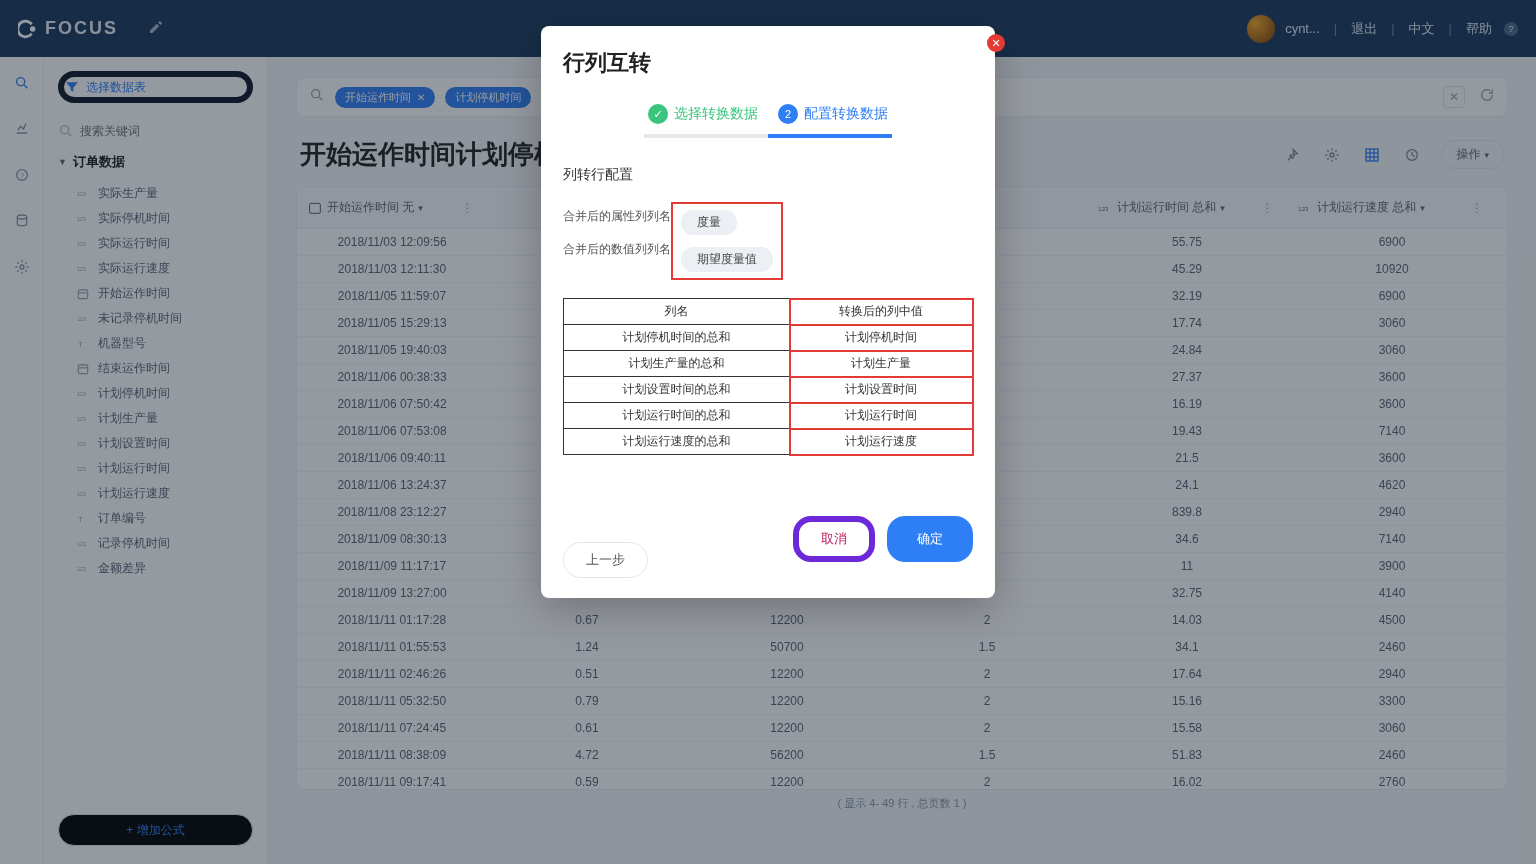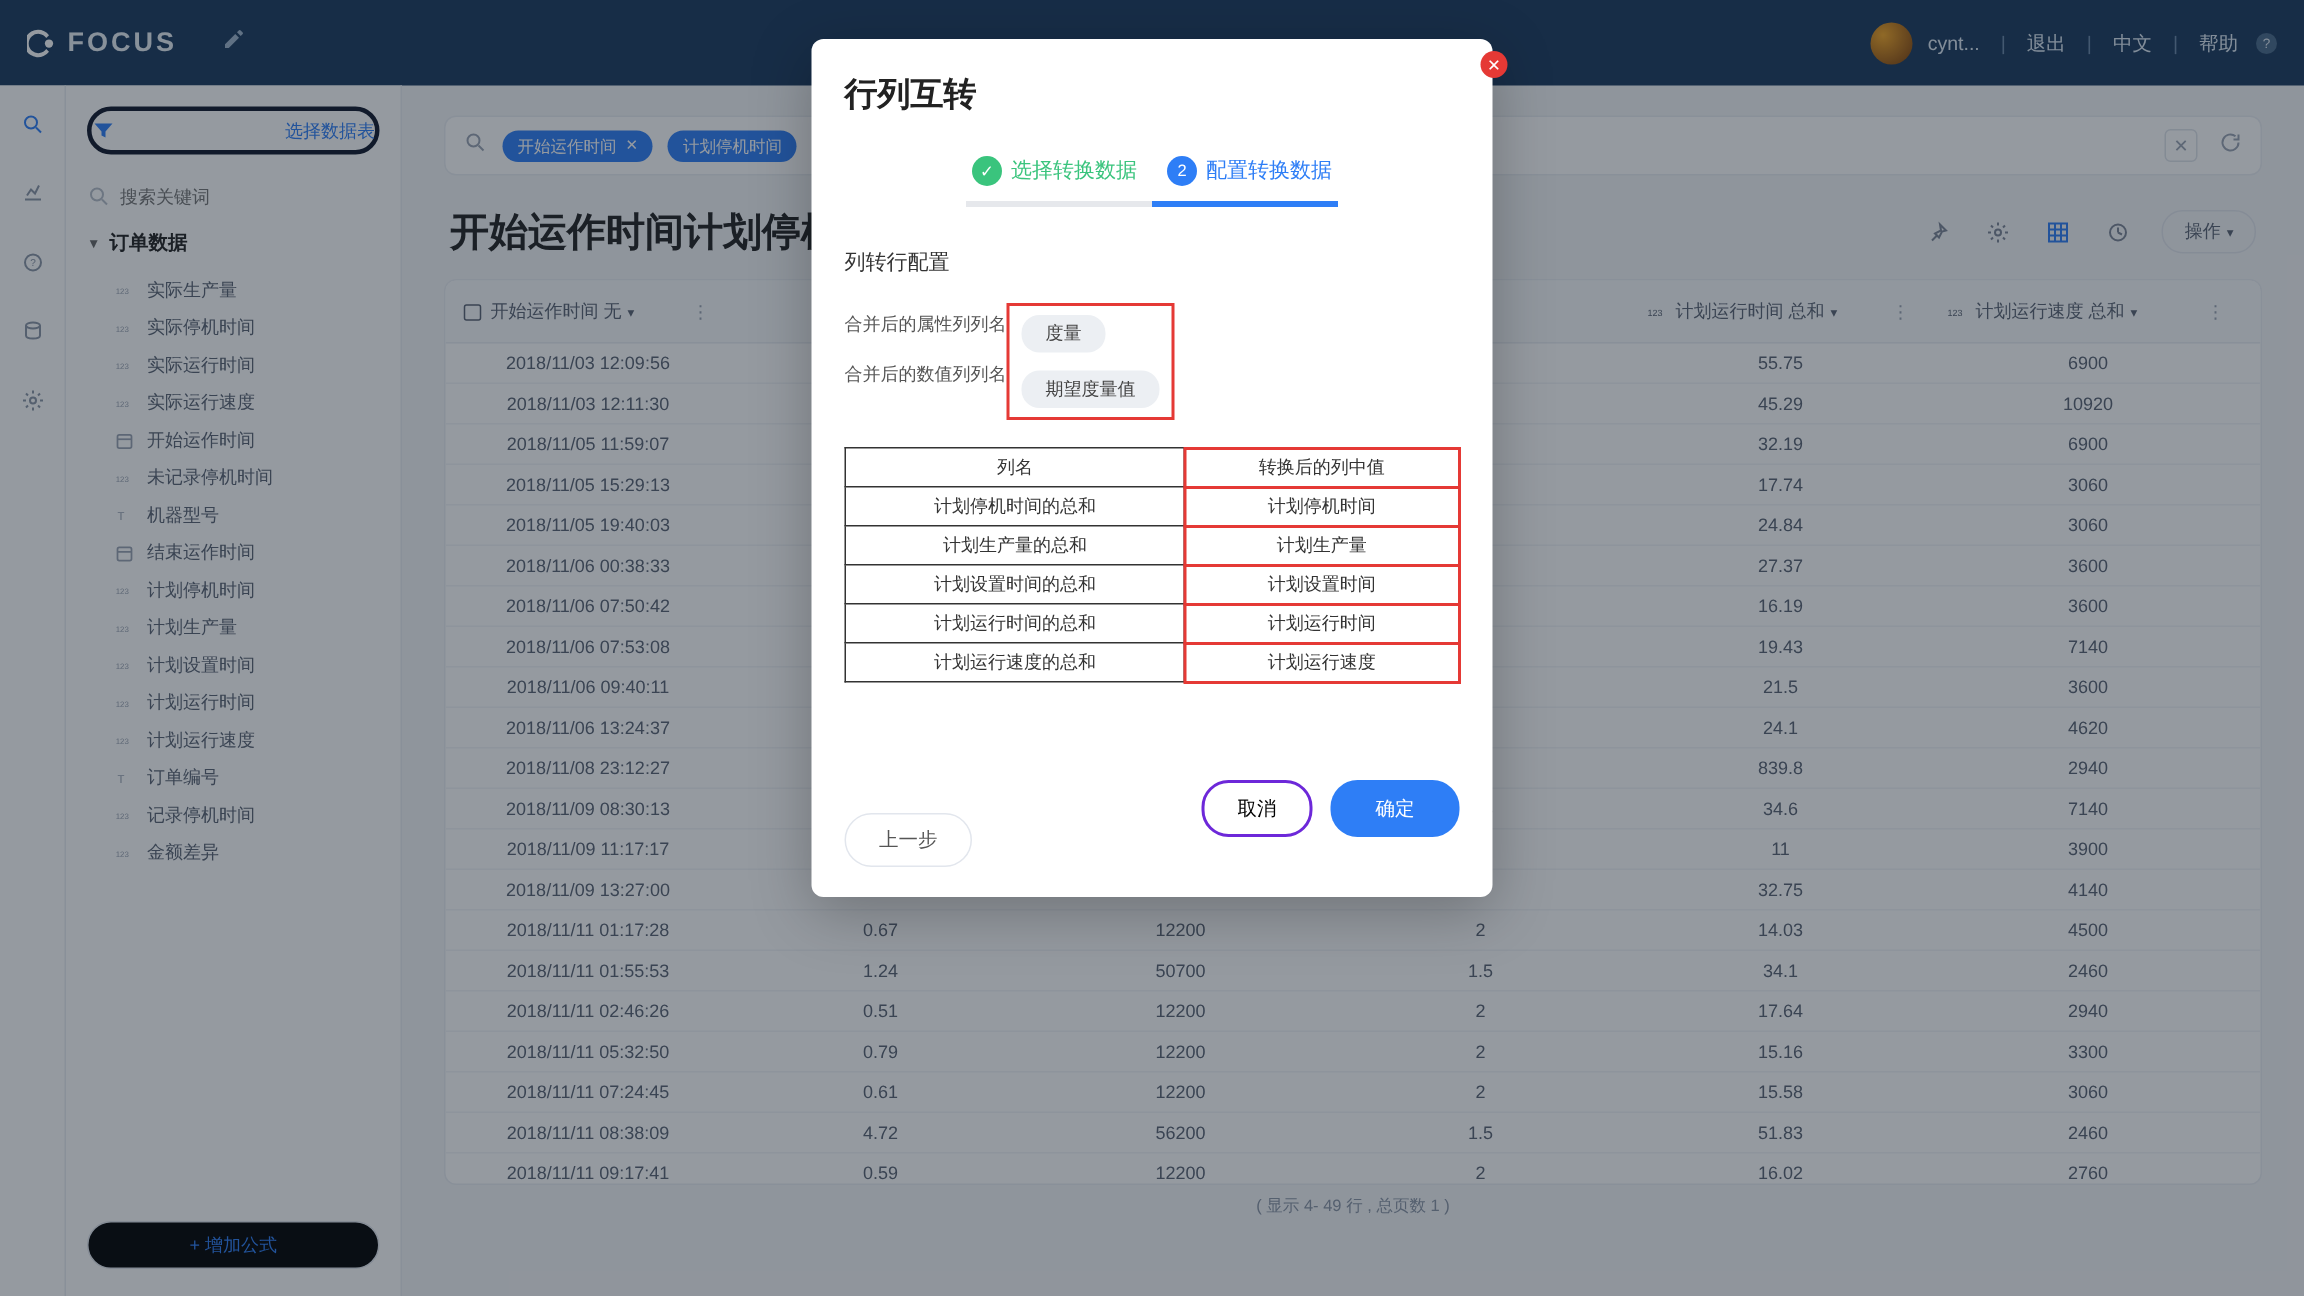--- a/index.html
+++ b/index.html
@@ -17,21 +17,21 @@
 .topbar .sep { color: #6a88a8; margin: 0 4px; }
 .topbar .help-badge { background: #4a6a8a; border-radius: 50%; width: 14px; height: 14px; display: inline-flex; align-items: center; justify-content: center; font-size: 9px; margin-left: 2px; }
 
 
 .rail { position: absolute; top: 57px; left: 0; width: 44px; bottom: 0; background: #fff; border-right: 1px solid #eaedf2; display: flex; flex-direction: column; align-items: center; padding-top: 16px; gap: 26px; }
 .rail .r-item { width: 20px; height: 20px; color: #8a95a6; display: flex; align-items: center; justify-content: center; }
 .rail .r-item.active { color: #2e7ef6; }
 
 
 .side { position: absolute; top: 57px; left: 44px; width: 224px; bottom: 0; background: #fff; border-right: 1px solid #eaedf2; padding: 14px 14px 0 14px; overflow: hidden; }
-.side .select-btn { display: flex; align-items: center; justify-content: space-between; gap: 6px; width: 100%; height: 32px; border: 3px solid #0f172a; color: #2e7ef6; border-radius: 16px; font-size: 12px; background: #fff; cursor: pointer; }
+.side .select-btn { display: flex; align-items: center; justify-content: flex-start; gap: 6px; width: 100%; height: 32px; border: 6px solid #0f172a; color: #2e7ef6; border-radius: 16px; font-size: 12px; background: #fff; cursor: pointer; }
 .side .search-row { display: flex; align-items: center; gap: 6px; margin: 20px 0 14px 0; color: #b6bdc8; font-size: 12px; }
 .side .search-row input { border: none; outline: none; font-size: 12px; flex: 1; }
 .side .group-head { font-size: 13px; font-weight: 600; color: #222; display: flex; align-items: center; gap: 6px; margin-bottom: 10px; }
 .side .group-head .tri { font-size: 9px; color: #666; }
 .side .tree-item { display: flex; align-items: center; gap: 8px; font-size: 12px; color: #5a6373; padding: 4px 0 4px 18px; }
 .side .tree-item .t-icon { width: 14px; color: #9aa3b2; display: inline-flex; }
 .side .add-formula { position: absolute; bottom: 18px; left: 14px; right: 14px; height: 32px; border: 1px solid #e2e6ed; border-radius: 16px; display: flex; align-items: center; justify-content: center; font-size: 12px; color: #2e7ef6; background: #000000; }
 
 
 .main { position: absolute; top: 57px; left: 268px; right: 0; bottom: 0; padding: 20px 28px 0 28px; overflow: hidden; }
@@ -84,21 +84,21 @@
 .modal .redbox { border: 2px solid #e53935; padding: 3px 6px; }
 
 .modal .cfg-table { width: 100%; border-collapse: collapse; margin-top: 18px; font-size: 12px; padding-left: 32px; }
 .modal .cfg-table th, .modal .cfg-table td { border: 1px solid #333; padding: 4px 8px; text-align: center; }
 .modal .cfg-table th { font-weight: 500; }
 .modal .cfg-table .col2-head, .modal .cfg-table .col2 { outline: 2px solid #e53935; outline-offset: -1px; }
 
 .modal .actions { display: flex; justify-content: space-between; align-items: center; margin-top: 44px; }
 .modal .actions .left button { border: 1px solid #e2e6ed; background: #fff; border-radius: 18px; padding: 8px 22px; font-size: 13px; color: #555; cursor: pointer; margin-top: 43px; }
 .modal .actions .right { display: flex; gap: 12px; }
-.modal .actions .right .cancel { border: 2px solid #6d28d9; background: #fff; border-radius: 18px; padding: 8px 22px; font-size: 13px; color: #000000; cursor: pointer; }
+.modal .actions .right .cancel { border: 6px solid #6d28d9; background: #fff; border-radius: 18px; padding: 8px 22px; font-size: 13px; color: #be185d; cursor: pointer; }
 .modal .actions .right .ok { border: none; background: #2e7ef6; color: #fff; border-radius: 18px; padding: 8px 30px; font-size: 13px; cursor: pointer; }
 
 .ic { width: 16px; height: 16px; }
 </style>
 </head>
 <body>
 
 <div class="topbar">
   <div class="logo">
     <svg viewBox="0 0 24 24">

